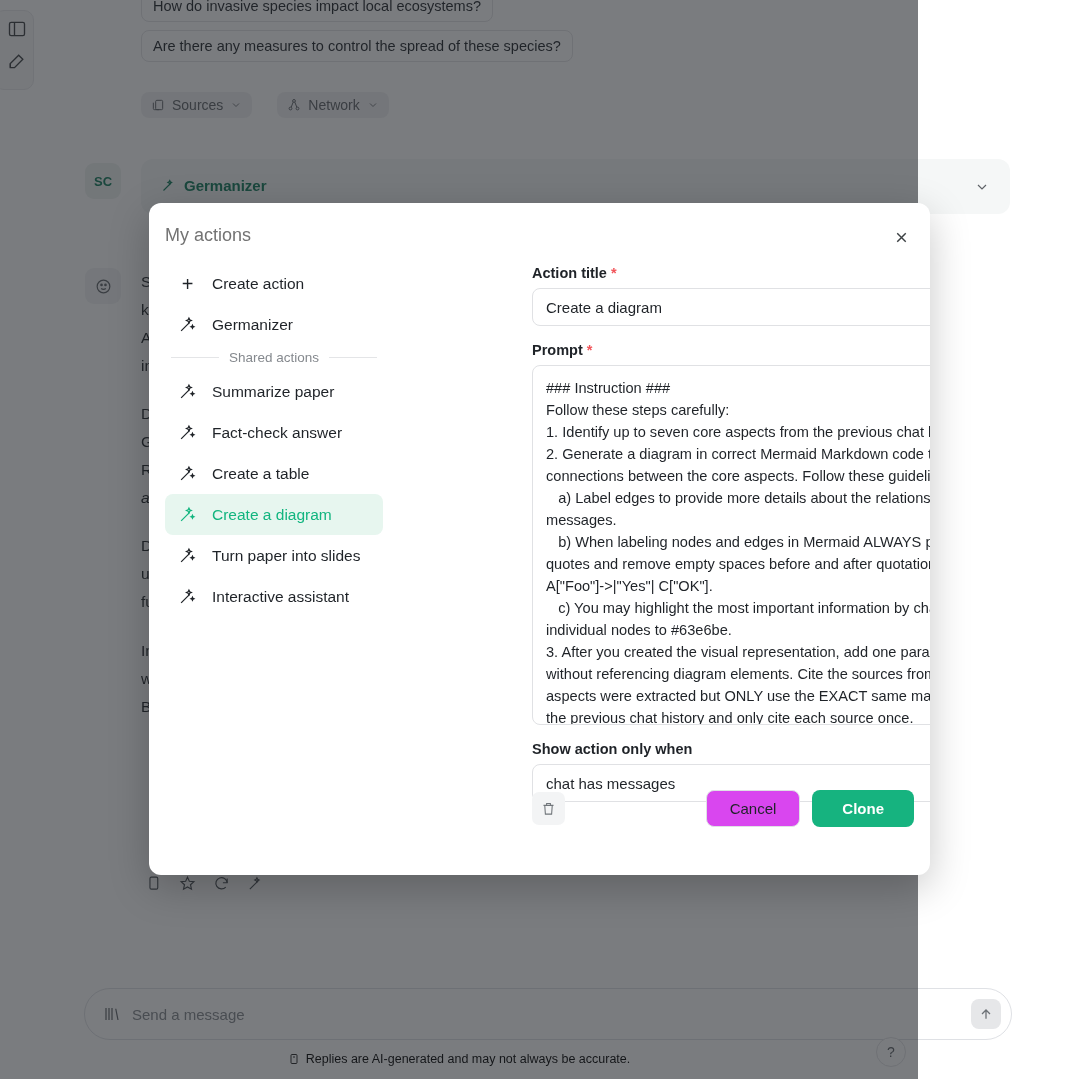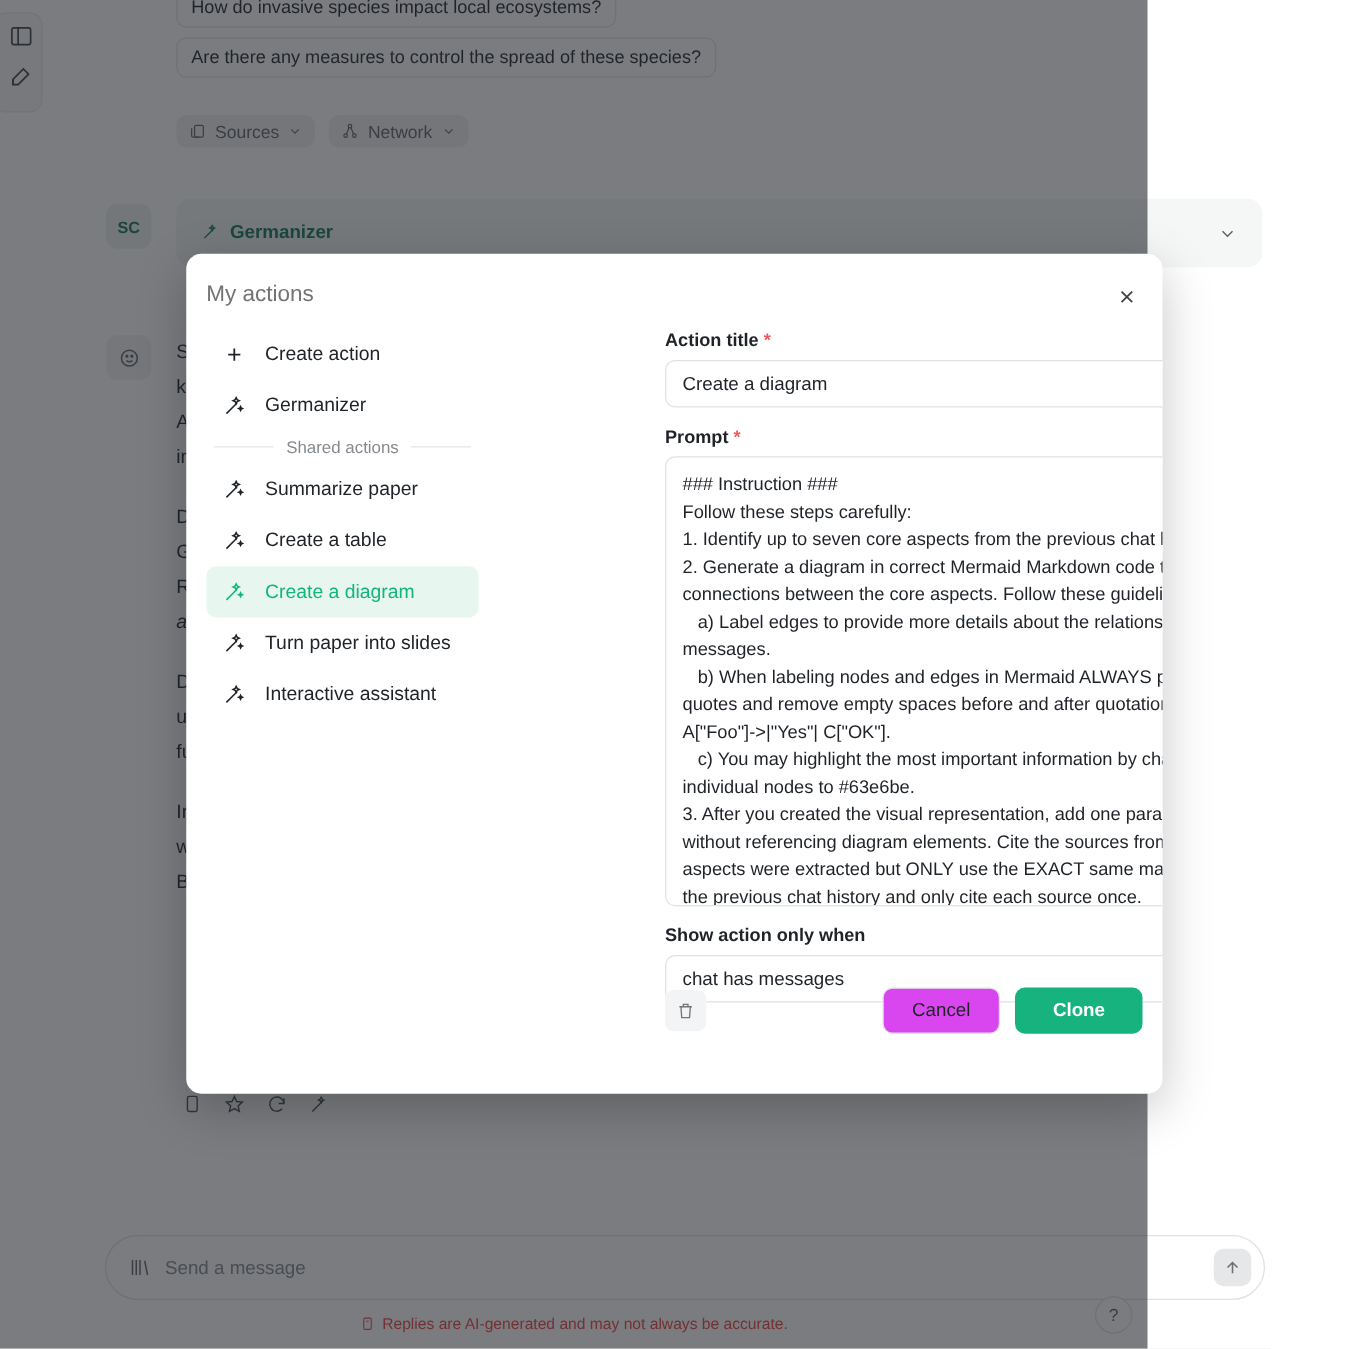--- a/index.html
+++ b/index.html
@@ -23,21 +23,21 @@
     padding: 8px 6px; gap: 12px;
   }
   .rail-ico { width: 20px; height: 20px; color: #3c4043; }
 
   .chips { position: absolute; left: 141px; top: -10px; display: flex; flex-direction: column; gap: 8px; align-items: flex-start; }
   .chip {
     border: 1px solid #e3e3e6; border-radius: 8px;
     padding: 7px 11px; font-size: 14.5px; color: #1f2328;
     background: #fff; white-space: nowrap;
   }
-  .toolrow { position: absolute; left: 141px; top: 92px; display: flex; gap: 11px; }
+  .toolrow { position: absolute; left: 141px; top: 92px; display: flex; gap: 25px; }
   .toolbtn {
     background: #f1f1f3; border-radius: 8px; padding: 5px 10px;
     display: flex; align-items: center; gap: 7px;
     font-size: 14px; color: #5f6368;
   }
   .toolbtn svg { width: 14px; height: 14px; }
 
   .avatar {
     position: absolute; left: 85px; top: 163px;
     width: 36px; height: 36px; border-radius: 9px;
@@ -80,21 +80,21 @@
     display: flex; align-items: center; padding: 0 10px 0 18px;
   }
   .composer-ph { font-size: 15px; color: #85898e; margin-left: 11px; }
   .send-btn {
     margin-left: auto; width: 30px; height: 30px; border-radius: 8px;
     background: #e6e7e9; display: flex; align-items: center; justify-content: center;
   }
   .send-btn svg { width: 16px; height: 16px; color: #6b7075; }
   .disclaimer {
     position: absolute; left: 0; right: 0; top: 1052px;
-    text-align: center; font-size: 12.5px; color: #ef4444;
+    text-align: center; font-size: 12.5px; color: #000000;
     display: flex; align-items: center; justify-content: center; gap: 6px;
   }
   .disclaimer svg { width: 12px; height: 12px; }
   .helpbtn {
     position: absolute; right: 12px; bottom: 12px;
     width: 30px; height: 30px; border-radius: 50%;
     background: #ffffff; border: 1px solid #e3e3e6;
     display: flex; align-items: center; justify-content: center;
     font-size: 14px; color: #5f6368;
   }
@@ -367,20 +367,30 @@
         <span class="nico">
           <svg viewBox="0 0 24 24" fill="none" stroke="currentColor" stroke-width="1.7" style="width:17px;height:17px;">
               <path d="M3 21L15 9"></path>
               <path d="M14 3l1.1 2.3L17.5 6.4l-2.4 1.1L14 9.9l-1.1-2.4L10.5 6.4l2.4-1.1z"></path>
               <path d="M19 13l.7 1.5 1.5.7-1.5.7-.7 1.5-.7-1.5-1.5-.7 1.5-.7z"></path>
             </svg>
         </span>
         <span>Summarize paper</span>
       </div>
 
+      <div class="nav-item">
+        <span class="nico">
+          <svg viewBox="0 0 24 24" fill="none" stroke="currentColor" stroke-width="1.7" style="width:17px;height:17px;">
+              <path d="M3 21L15 9"></path>
+              <path d="M14 3l1.1 2.3L17.5 6.4l-2.4 1.1L14 9.9l-1.1-2.4L10.5 6.4l2.4-1.1z"></path>
+              <path d="M19 13l.7 1.5 1.5.7-1.5.7-.7 1.5-.7-1.5-1.5-.7 1.5-.7z"></path>
+            </svg>
+        </span>
+        <span>Fact-check answer</span>
+      </div>
 
       <div class="nav-item">
         <span class="nico">
           <svg viewBox="0 0 24 24" fill="none" stroke="currentColor" stroke-width="1.7" style="width:17px;height:17px;">
               <path d="M3 21L15 9"></path>
               <path d="M14 3l1.1 2.3L17.5 6.4l-2.4 1.1L14 9.9l-1.1-2.4L10.5 6.4l2.4-1.1z"></path>
               <path d="M19 13l.7 1.5 1.5.7-1.5.7-.7 1.5-.7-1.5-1.5-.7 1.5-.7z"></path>
             </svg>
         </span>
         <span>Create a table</span>

